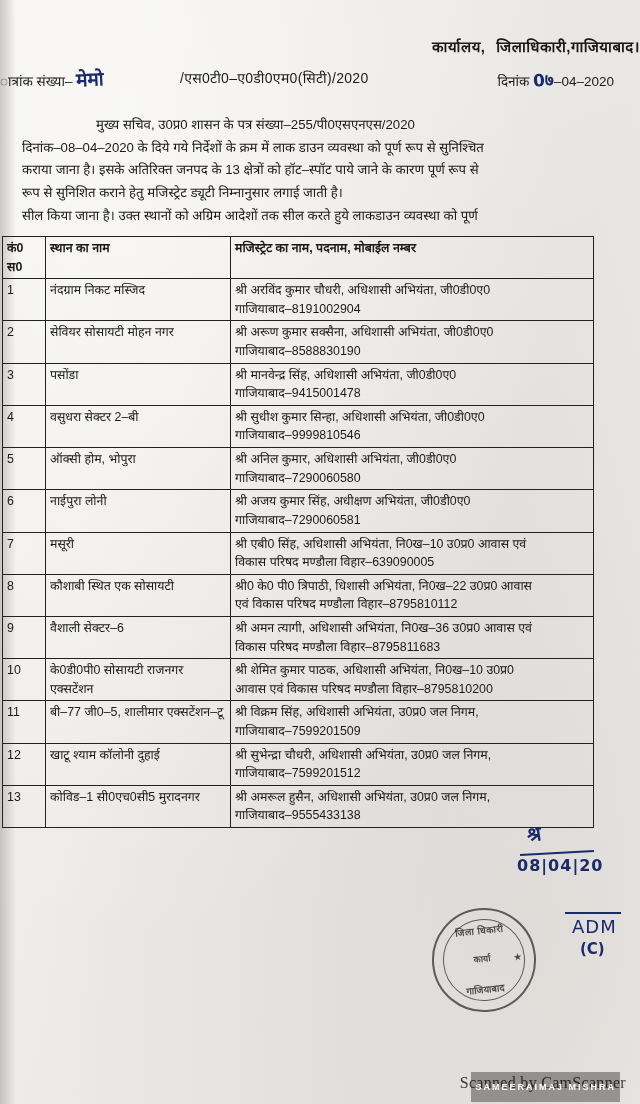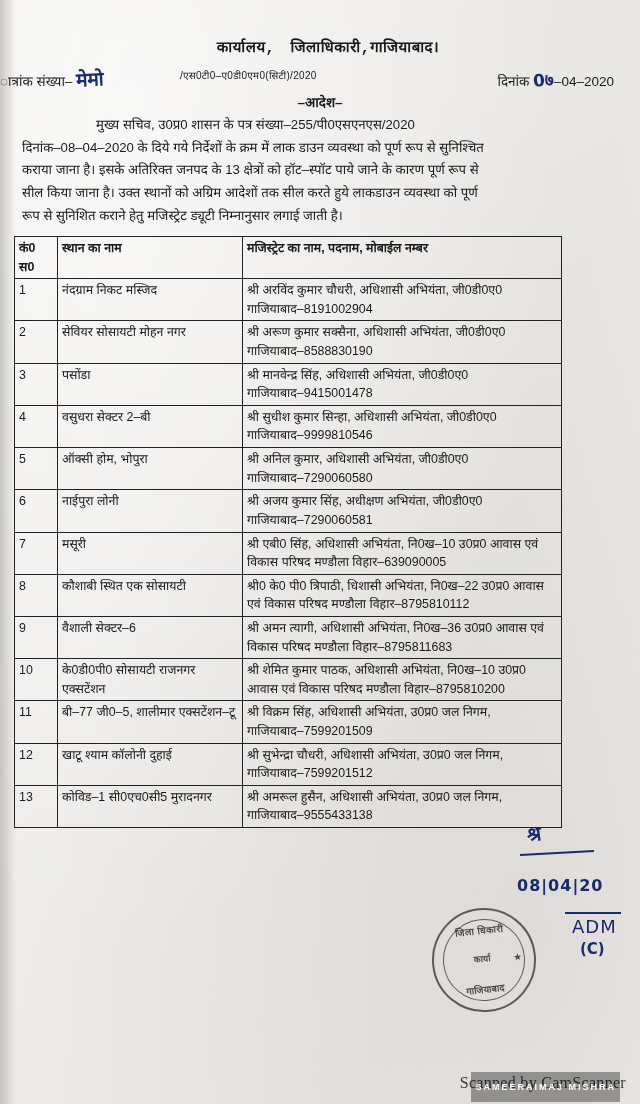--- a/index.html
+++ b/index.html
@@ -19,40 +19,40 @@
     position:absolute;inset:0;
     background:
       radial-gradient(ellipse at 20% 10%, rgba(255,255,255,.55), rgba(255,255,255,0) 60%),
       radial-gradient(ellipse at 85% 85%, rgba(180,175,170,.25), rgba(255,255,255,0) 65%);
     pointer-events:none;
   }
   .content{position:absolute;left:0;top:0;right:0;bottom:0;}
 
   
   .hdr{
-    position:absolute;left:16px;right:0;top:36px;text-align:center;font-family:Liberation Mono, monospace;
+    position:absolute;left:16px;right:0;top:36px;text-align:right;
   }
   .hdr-line1{
     font-size:15px;letter-spacing:.5px;font-weight:600;
     word-spacing:6px;
   }
   .hdr-row2{
     position:absolute;left:0;right:0;top:66px;
     display:flex;align-items:flex-start;
   }
   .memo-left{
     position:absolute;left:0;top:0;width:180px;font-size:13.5px;white-space:nowrap;
   }
   .memo-hand{
     font-family:"DejaVu Sans", sans-serif;
     font-size:19px;font-weight:700;color:#1b2a6b;
     display:inline-block;transform:rotate(-3deg);margin-left:4px;
   }
   .memo-mid{
-    position:absolute;left:180px;top:2px;font-size:10px;letter-spacing:.3px;
+    position:absolute;left:180px;top:2px;font-size:14px;letter-spacing:.3px;
   }
   .date-right{
     position:absolute;right:26px;top:2px;font-size:13.5px;white-space:nowrap;
   }
   .date-hand{
     font-family:"DejaVu Sans", sans-serif;
     font-size:17px;font-weight:700;color:#1b2a6b;display:inline-block;
     transform:rotate(-4deg);
   }
   .aadesh{
@@ -63,22 +63,22 @@
   
   .para{
     position:absolute;left:14px;right:16px;top:114px;
     font-size:13.2px;line-height:1.72;text-align:justify;margin-left:8px;
   }
   .para .ln{display:block;white-space:nowrap;}
   .indent{display:inline-block;width:74px;}
 
   
   table.tbl{
-    position:absolute;left:14px;top:236px;
-    width:548px;
+    position:absolute;left:2px;top:236px;
+    width:592px;
     border-collapse:collapse;
     font-size:12.4px;
     background:transparent;
   }
   table.tbl td{
     border:1px solid #222;
     padding:2px 4px;
     vertical-align:top;
     line-height:1.5;
   }
@@ -94,21 +94,21 @@
     font-size:20px;font-weight:700;color:#1b2a6b;
     transform:rotate(-8deg);
   }
   .sig-underline{
     position:absolute;left:520px;top:852px;width:74px;height:0;
     border-top:2px solid #1b2a6b;transform:rotate(-3deg);
   }
   .sig-date{
     position:absolute;left:517px;top:856px;
     font-family:"DejaVu Sans", sans-serif;
-    font-size:16px;font-weight:700;color:#1b2a6b;letter-spacing:1px;margin-top:20px;
+    font-size:16px;font-weight:700;color:#1b2a6b;letter-spacing:1px;
   }
   .adm-underline{
     position:absolute;left:565px;top:912px;width:56px;height:0;
     border-top:2px solid #1b2a6b;
   }
   .adm{
     position:absolute;left:572px;top:916px;
     font-family:"DejaVu Sans", sans-serif;
     font-size:18px;font-weight:400;color:#1b2a6b;letter-spacing:1px;
   }
@@ -184,28 +184,27 @@
       <div class="memo-left">
         <span>ात्रांक संख्या–</span><span class="memo-hand">मेमो</span>
       </div>
       <div class="memo-mid">/एस0टी0–ए0डी0एम0(सिटी)/2020</div>
       <div class="date-right">
         <span>दिनांक</span>
         <span class="date-hand">0७</span><span>–04–2020</span>
       </div>
     </div>
 
-    <div class="aadesh">–आदेश–</div>
 
     <div class="para">
       <span class="ln"><span class="indent"></span><span>मुख्य  सचिव,  उ0प्र0  शासन  के  पत्र  संख्या–255/पी0एसएनएस/2020</span></span>
       <span class="ln">दिनांक–08–04–2020 के दिये गये निर्देशों के क्रम में लाक डाउन व्यवस्था को पूर्ण रूप  से सुनिश्चित</span>
       <span class="ln">कराया जाना है।  इसके अतिरिक्त जनपद के 13 क्षेत्रों को हॉट–स्पॉट पाये जाने के कारण पूर्ण रूप से</span>
+      <span class="ln">रूप से सुनिशित कराने हेतु मजिस्ट्रेट ड्यूटी निम्नानुसार लगाई जाती है।</span>
       <span class="ln">सील किया जाना है। उक्त स्थानों को अग्रिम आदेशों तक सील करते हुये लाकडाउन व्यवस्था को पूर्ण</span>
-      <span class="ln">रूप से सुनिशित कराने हेतु मजिस्ट्रेट ड्यूटी निम्नानुसार लगाई जाती है।</span>
     </div>
 
     <table class="tbl">
       <tbody>
         <tr class="hdrow">
           <td class="c-no">कं0 स0</td>
           <td class="c-place">स्थान का नाम</td>
           <td class="c-mag">मजिस्ट्रेट का नाम, पदनाम, मोबाईल नम्बर</td>
         </tr>
 

